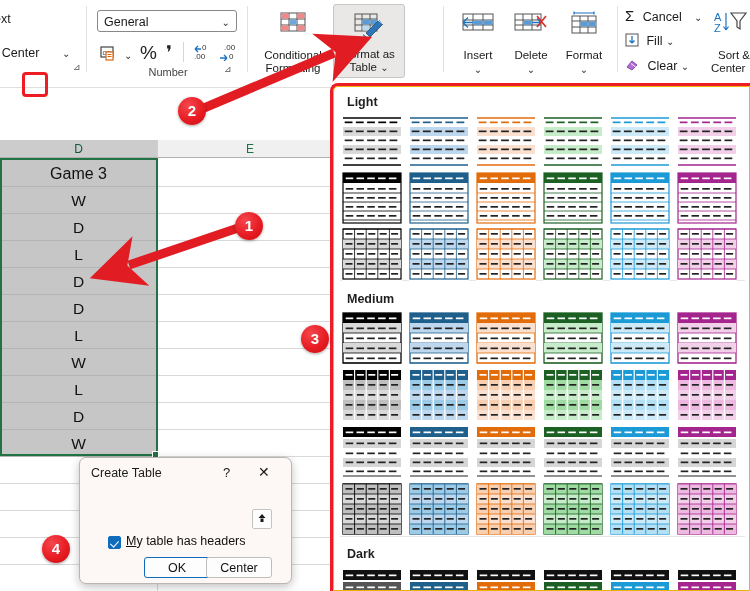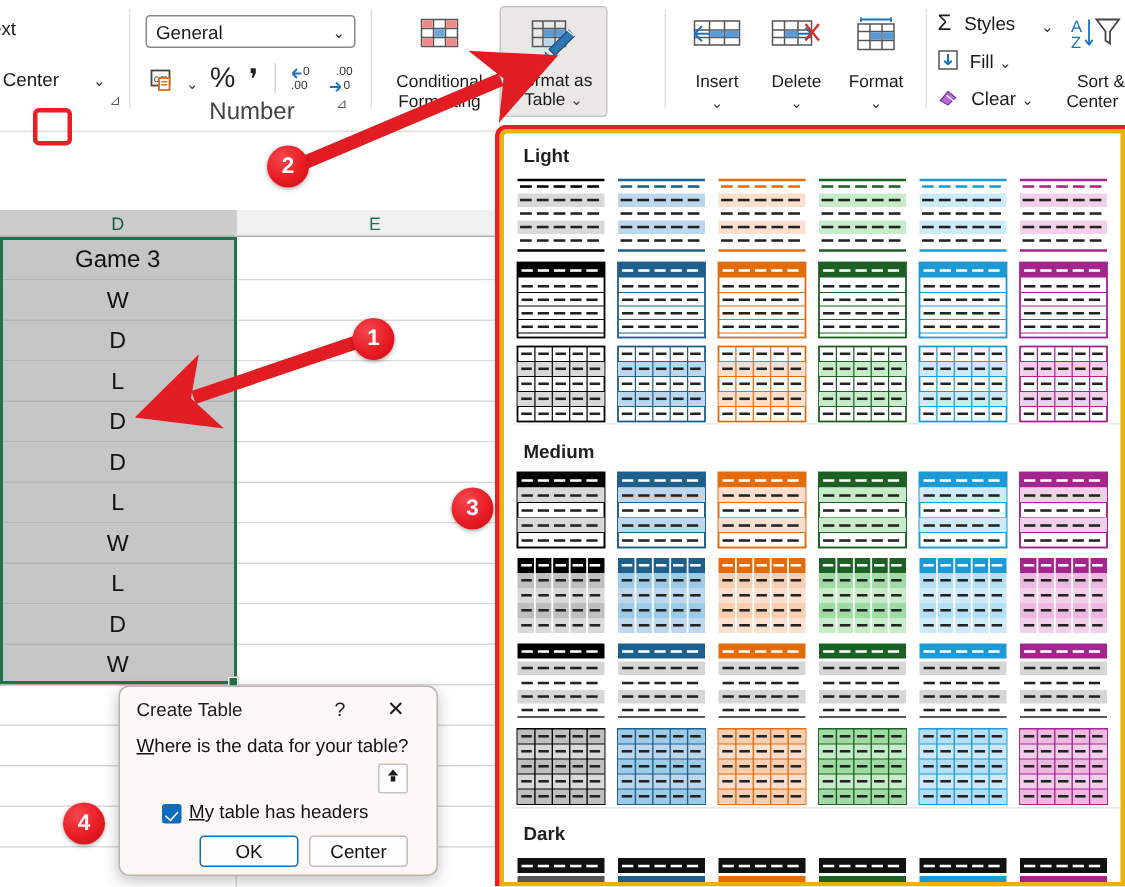--- a/index.html
+++ b/index.html
@@ -14,21 +14,21 @@
   #root { position: relative; width: 750px; height: 591px; background:#fff; }
 
   
   .ribbon {
     position: absolute; left:0; top:0; width:750px; height:88px;
     background:#ffffff;
     border-bottom:1px solid #e1dfdd;
   }
   .rb-sep { position:absolute; top:6px; width:1px; height:66px; background:#e3e1de; }
   .grp-label {
-    position:absolute; font-size:16px; color:#444; text-align:center;
+    position:absolute; font-size:11px; color:#444; text-align:center;
   }
   .dlg-launcher {
     position:absolute; width:11px; height:11px; font-size:9px; color:#555;
     line-height:11px;
   }
 
   
   .txt-ext { position:absolute; left:-6px; top:12px; font-size:12.5px; color:#1a1a1a; }
   .txt-center { position:absolute; left:-10px; top:46px; font-size:12.5px; color:#1a1a1a; }
   .chev { font-size:10px; color:#333; }
@@ -79,21 +79,21 @@
   }
   .selhandle {
     position:absolute; left:152px; top:363px; width:7px; height:7px;
     background:#217346; border:1px solid #fff;
   }
   .ecell { position:absolute; left:158px; width:185px; height:27px; border-bottom:1px solid #d9d9d9; background:#fff; }
 
   
   .gallery {
     position:absolute; left:333px; top:86px; width:417px; height:505px;
-    background:#ffffff; border:3px solid #eab308;
+    background:#ffffff; border:1px solid #eab308;
     border-top-left-radius:5px;
     overflow:hidden;
   }
   .gal-red {
     position:absolute; left:330px; top:83px; width:420px; height:508px;
     border:3px solid #ee1c25; border-right:none; border-bottom:none;
     border-top-left-radius:8px; pointer-events:none;
   }
   .gal-title {
     position:absolute; font-size:12.5px; font-weight:bold; color:#1f1f1f;
@@ -132,21 +132,21 @@
   .dlg-chk:after {
     content:""; position:absolute; left:3px; top:2px; width:4px; height:7px;
     border:solid #fff; border-width:0 1.6px 1.6px 0; transform:rotate(42deg);
   }
   .dlg-chk-lbl { position:absolute; left:46px; top:76px; font-size:12.5px; color:#111; }
   .dlg-btn {
     position:absolute; top:99px; width:66px; height:21px;
     border-radius:3px; font-size:12.5px; color:#111;
     text-align:center; line-height:20px; background:#fdfdfd;
   }
-  .dlg-btn.ok { left:53px; border:1.5px solid #0f6cbd; }
+  .dlg-btn.ok { left:64px; border:1.5px solid #0f6cbd; }
   .dlg-btn.cancel { left:126px; border:1px solid #c0bdbb; }
 
   .chk-highlight {
     position:absolute; left:22px; top:72px; width:26px; height:25px;
     border:3px solid #ee1c25; border-radius:4px;
   }
 
   
   .badge {
     position:absolute; width:28px; height:28px; border-radius:50%;
@@ -316,21 +316,21 @@
         </svg>
       </div>
       <div style="position:absolute;left:0;right:0;bottom:16px;">Format</div>
       <div class="chev" style="position:absolute;left:0;right:0;bottom:2px;">⌄</div>
     </div>
 
     <div class="rb-sep" style="left:617px;"></div>
 
     <div class="smallbtn" style="left:625px;top:7px;">
       <span style="font-size:15px;">Σ</span>
-      <span style="margin-left:5px;">Styles</span>
+      <span style="margin-left:5px;">Cancel</span>
     </div>
     <div class="chev" style="position:absolute;left:694px;top:12px;">⌄</div>
 
     <div class="smallbtn" style="left:625px;top:33px;">
       <span>
         <svg width="14" height="14" viewBox="0 0 14 14" style="vertical-align:-2px;">
           <rect x="1" y="1" width="12" height="12" fill="none" stroke="#555" stroke-width="1"></rect>
           <path d="M7 3 L7 10 M7 10 L4.5 7.5 M7 10 L9.5 7.5" stroke="#1a73c0" stroke-width="1.3" fill="none"></path>
         </svg>
       </span>
@@ -2007,21 +2007,20 @@
             <rect x="46.90000000000001" y="18.5" width="7.521428571428572" height="1.7" fill="#fff"></rect>
           </svg></div>
       </div>
   </div>
   <div class="gal-red"></div>
 
   <div class="dialog">
     <div class="dlg-title">Create Table</div>
     <div class="dlg-help">?</div>
     <div class="dlg-close">✕</div>
-    <div class="dlg-q"><u>W</u><span>here is the data for your table?</span></div>
     <div class="dlg-collapse">
       <svg width="12" height="12" viewBox="0 0 12 12" style="vertical-align:-1px;">
         <path d="M6 2 L2.5 6 L9.5 6 Z" fill="#1a1a1a"></path>
         <rect x="4.5" y="6.5" width="3" height="3.5" fill="#1a1a1a"></rect>
       </svg>
     </div>
     <div class="dlg-chk"></div>
     <div class="dlg-chk-lbl"><u>M</u><span>y table has headers</span></div>
     <div class="dlg-btn ok">OK</div>
     <div class="dlg-btn cancel">Center</div>

